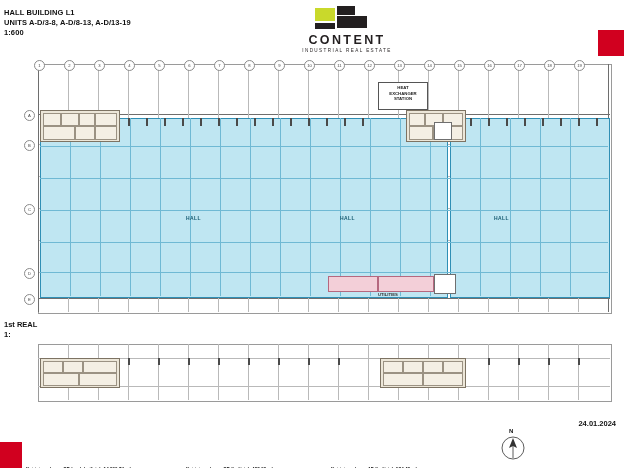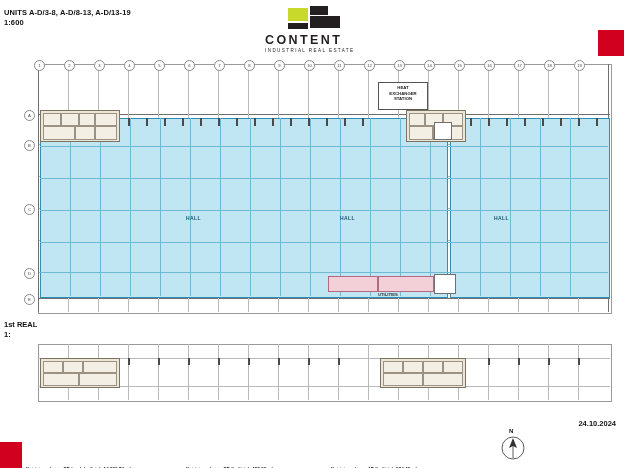--- a/index.html
+++ b/index.html
@@ -2,21 +2,21 @@
 <html><head>
 <meta charset="utf-8">
 <style>
   html,body{margin:0;padding:0;background:#fff;}
   body{width:624px;height:468px;font-family:"Liberation Sans",sans-serif;color:#111;overflow:hidden;position:relative;}
   .sheet{position:absolute;left:0;top:0;width:624px;height:468px;}
 
   
   .title-block{position:absolute;left:4px;top:8px;font-size:7.5px;font-weight:bold;line-height:10px;letter-spacing:.1px;}
   .title-block .scale{font-weight:bold;}
-  .logo{position:absolute;left:265px;top:6px;width:110px;}
+  .logo{position:absolute;left:292px;top:6px;width:110px;text-align:center;}
   .logo .marks{position:relative;height:26px;width:64px;margin:0 auto;}
   .logo .m1{position:absolute;left:0;top:2px;width:20px;height:13px;background:#c9d92b;}
   .logo .m2{position:absolute;left:22px;top:0px;width:18px;height:9px;background:#231f20;}
   .logo .m3{position:absolute;left:22px;top:10px;width:30px;height:12px;background:#231f20;}
   .logo .m4{position:absolute;left:0;top:17px;width:20px;height:6px;background:#231f20;}
   .logo .word{font-size:12.5px;letter-spacing:2.4px;font-weight:bold;color:#231f20;margin-top:1px;}
   .logo .sub{font-size:4.6px;letter-spacing:1.4px;color:#231f20;margin-top:1px;}
 
   .redcorner{position:absolute;right:0;top:30px;width:26px;height:26px;background:#d1001f;}
   .redcorner:after{content:"";position:absolute;right:0;top:0;width:13px;height:26px;background:#d1001f;}
@@ -59,20 +59,21 @@
   .northwrap{position:absolute;right:88px;bottom:6px;width:46px;height:34px;}
   .northwrap .n{position:absolute;left:19px;top:0;font-size:6px;font-weight:bold;}
   .northwrap svg{position:absolute;left:0;top:7px;}
 </style>
 </head>
 <body>
 
 <div class="sheet">
 
   <div class="title-block">
+    <div>HALL BUILDING L1</div>
     <div>UNITS A-D/3-8, A-D/8-13, A-D/13-19</div>
     <div class="scale">1:600</div>
   </div>
 
   <div class="logo">
     <div class="marks">
       <div class="m1"></div>
         <div class="m2"></div>
         <div class="m3"></div>
         <div class="m4"></div>
@@ -282,21 +283,21 @@
     <div class="tick" style="left:238px;top:28px;width:2px;height:7px;"></div>
     <div class="tick" style="left:268px;top:28px;width:2px;height:7px;"></div>
     <div class="tick" style="left:298px;top:28px;width:2px;height:7px;"></div>
     <div class="tick" style="left:328px;top:28px;width:2px;height:7px;"></div>
     <div class="tick" style="left:478px;top:28px;width:2px;height:7px;"></div>
     <div class="tick" style="left:508px;top:28px;width:2px;height:7px;"></div>
     <div class="tick" style="left:538px;top:28px;width:2px;height:7px;"></div>
     <div class="tick" style="left:568px;top:28px;width:2px;height:7px;"></div>
   </div>
 
-  <div class="date">24.10.2024</div>
+  <div class="date">24.01.2024</div>
   <div class="redbar"></div>
 
   <div class="legend">
     <div class="col" style="left:0;width:150px;">
       <div>Net internal area GF (excl. built-in): 14 800,74 m²</div>
 
     </div>
     <div class="col" style="left:160px;width:145px;">
       <div>Net internal area GF (built-in): 482,92 m²</div>
 

